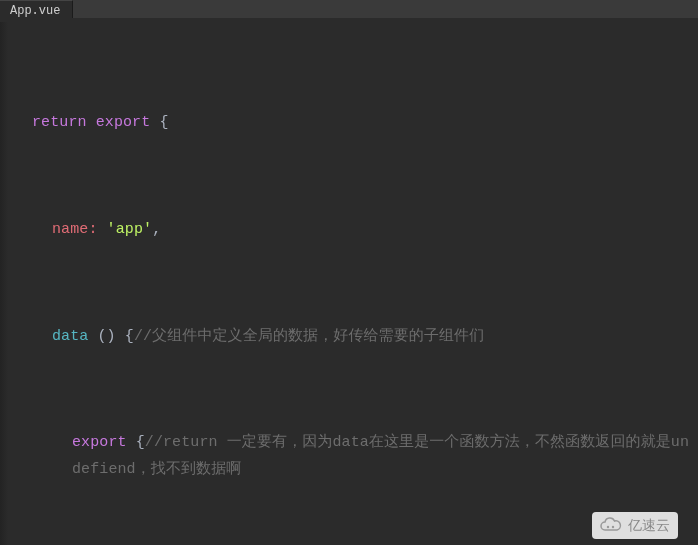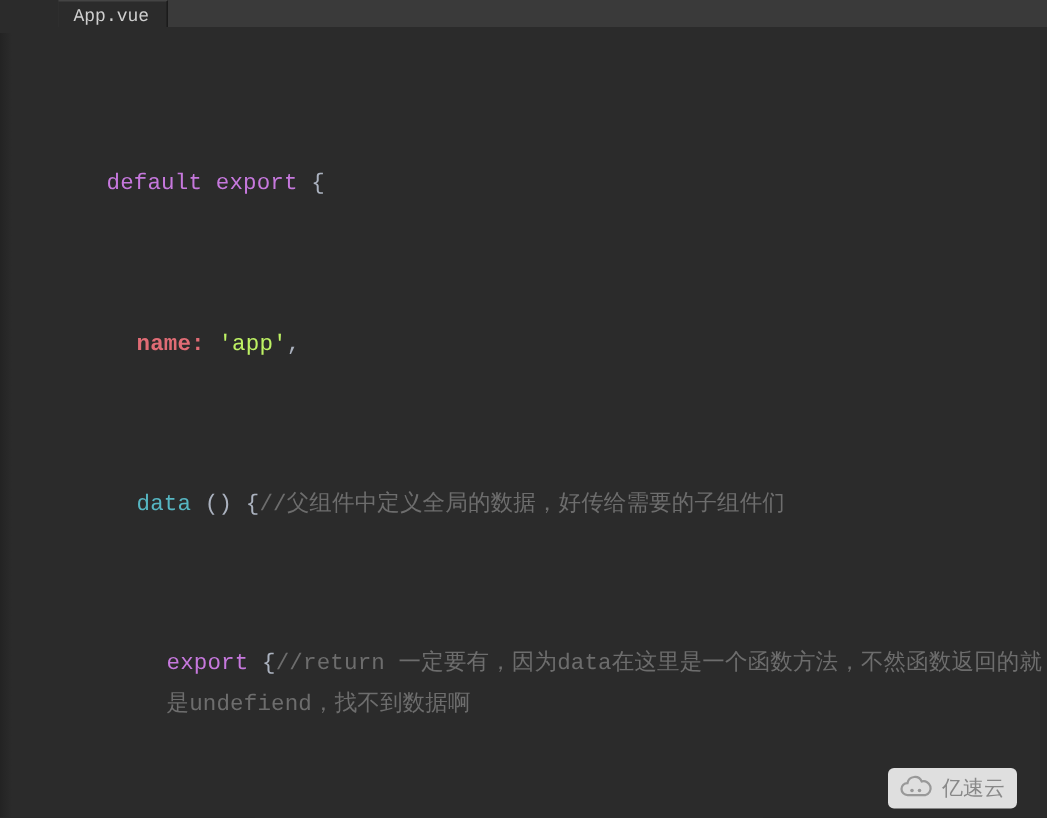--- a/index.html
+++ b/index.html
@@ -11,21 +11,20 @@
       font-size: 15px;
       background: #2b2b2b;
     }
     .editor {
       width: 698px;
       height: 545px;
       background: #2b2b2b;
       display: flex;
       flex-direction: column;
       position: relative;
-      padding-left: 39px;
     }
     .tab-bar {
       height: 22px;
       background: #3a3a3a;
       display: flex;
       align-items: stretch;
     }
     .tab {
       background: #2b2b2b;
       color: #cfcfcf;
@@ -52,21 +51,21 @@
       white-space: pre;
       position: relative;
       letter-spacing: 0.1px;
     }
     .code-line { display: block; white-space: pre-wrap; word-break: break-all; }
     .indent0 { padding-left: 18px; }
     .indent1 { padding-left: 38px; }
     .indent2 { padding-left: 58px; }
     .kw { color: #c678dd; }
     .fn { color: #56b6c2; }
-    .prop { color: #e06c75; font-weight: bold; }
+    .prop { color: #e06c75; }
     .str { color: #bef264; }
     .punc { color: #abb2bf; }
     .comment { color: #6d6d6d; }
     .watermark {
       position: absolute;
       right: 20px;
       bottom: 6px;
       background: rgba(255,255,255,0.85);
       color: #888;
       font-size: 14px;
@@ -87,21 +86,21 @@
 <div class="editor">
   <div class="tab-bar">
     <div class="tab">
       <span>App.vue</span>
     </div>
   </div>
   <div class="gutter-shadow"></div>
 
   <div class="code-area">
 
-    <span class="code-line indent0"><span class="kw">default</span> <span class="kw">export</span><span class="punc"> {</span></span>
+    <span class="code-line indent0"><span class="kw">return</span> <span class="kw">export</span><span class="punc"> {</span></span>
 
     <span class="code-line indent1"><span class="prop">name:</span><span class="str"> 'app'</span><span class="punc">,</span></span>
 
     <span class="code-line indent1"><span class="fn">data</span><span class="punc"> () {</span><span class="comment">//父组件中定义全局的数据，好传给需要的子组件们</span></span>
 
     <span class="code-line indent2"><span class="kw">export</span><span class="punc"> {</span><span class="comment">//return 一定要有，因为data在这里是一个函数方法，不然函数返回的就是undefiend，找不到数据啊</span></span>
 
     
 
     

